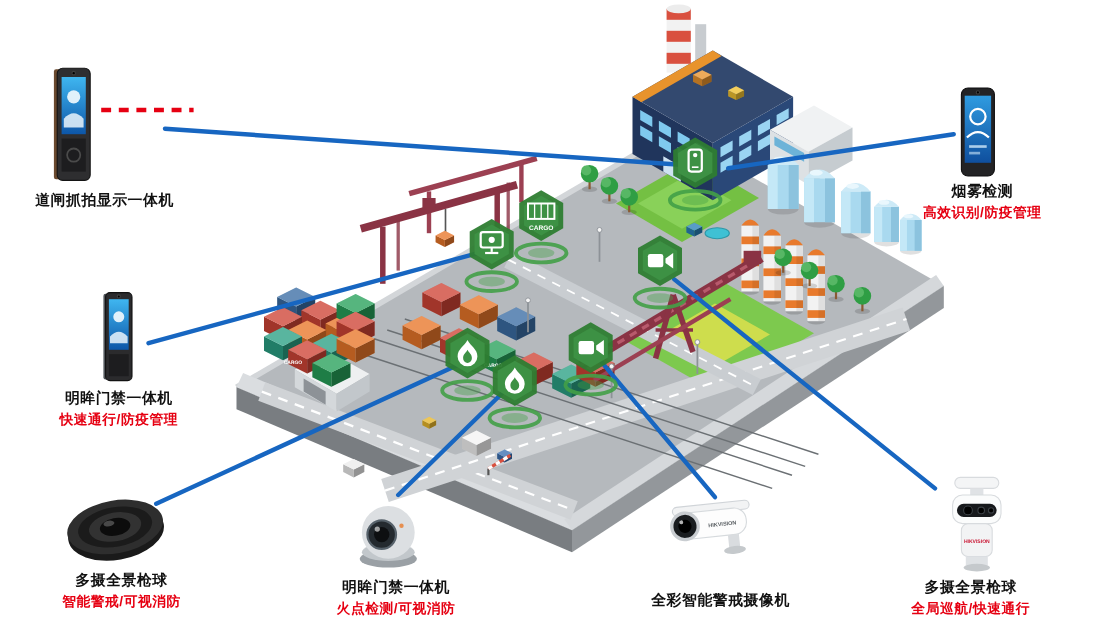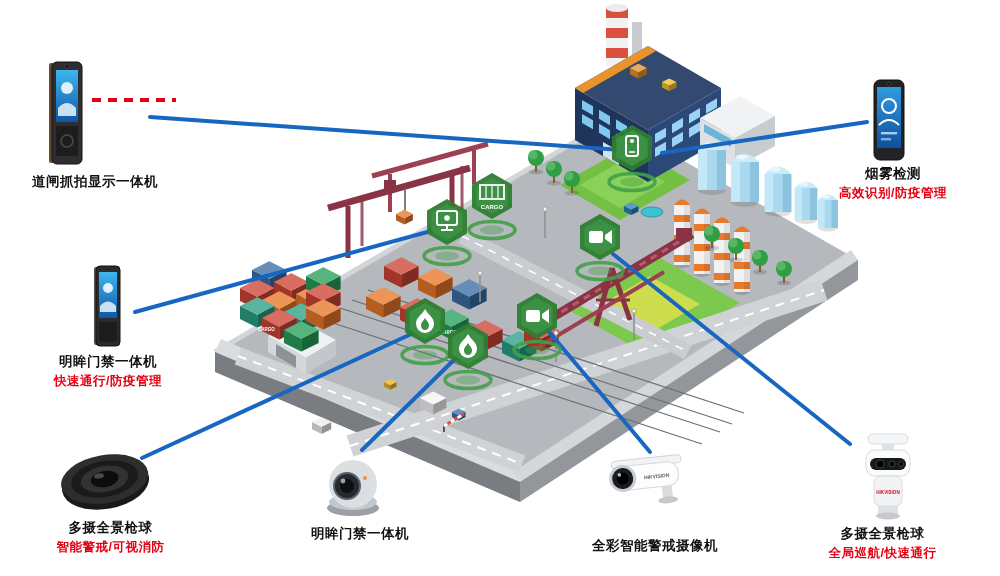--- a/index.html
+++ b/index.html
@@ -428,20 +428,21 @@
   <div class="dev-sub">快速通行/防疫管理</div>
 </div>
 
 <div class="label" style="left:38px;top:520px;width:145px">
   <div class="dev-title">多摄全景枪球</div>
   <div class="dev-sub">智能警戒/可视消防</div>
 </div>
 
 <div class="label" style="left:280px;top:526px;width:160px">
   <div class="dev-title">明眸门禁一体机</div>
+  <div class="dev-sub">火点检测/可视消防</div>
 </div>
 
 <div class="label" style="left:570px;top:538px;width:170px">
   <div class="dev-title">全彩智能警戒摄像机</div>
 </div>
 
 <div class="label" style="left:810px;top:526px;width:145px">
   <div class="dev-title">多摄全景枪球</div>
   <div class="dev-sub">全局巡航/快速通行</div>
 </div>

